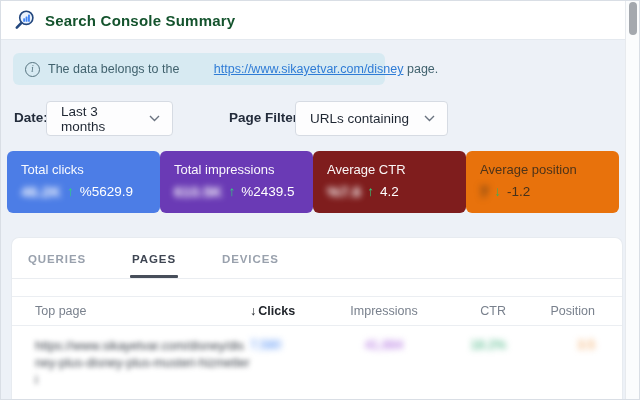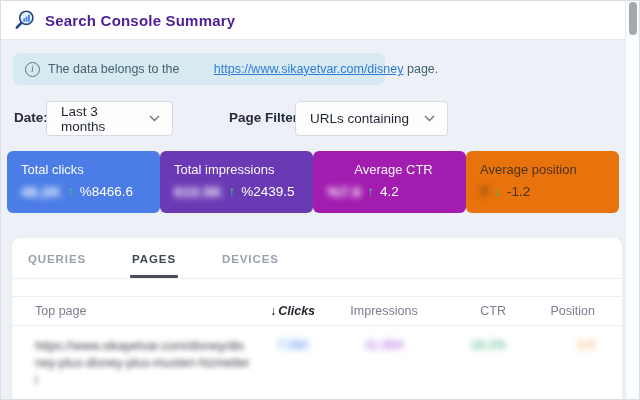--- a/index.html
+++ b/index.html
@@ -6,21 +6,21 @@
   html,body { background:#fff; }
   body { font-family:"Liberation Sans", sans-serif; }
 
   #app { position:relative; width:640px; height:400px; overflow:hidden;
          background:#edf1f7; border:1px solid #d9dee5; }
 
   
   .app-header { position:absolute; top:0; left:0; right:14px; height:39px;
     background:#fff; border-bottom:1px solid #e4e9ef;
     display:flex; align-items:center; padding-left:13px; gap:9px; }
-  .app-title { font-size:15px; font-weight:bold; color:#4c1d95; letter-spacing:.2px;text-align:center; }
+  .app-title { font-size:15px; font-weight:bold; color:#14532d; letter-spacing:.2px;text-align:center; }
 
   
   .scrollbar { position:absolute; top:0; right:0; width:14px; height:400px;
     background:#fbfcfd; border-left:1px solid #e7eaee; }
   .scroll-thumb { position:absolute; top:1px; left:3px; width:8px; height:33px;
     background:#a4a8ae; border-radius:4px; }
 
   
   .banner { position:absolute; left:12px; top:52px; width:372px; height:32px;
     background:#d7eaf2; border-radius:6px; display:flex; align-items:center;
@@ -64,21 +64,21 @@
   .tab { position:relative; padding:15px 0 13px 0; margin-right:46px;
     font-size:11.5px; font-weight:bold; letter-spacing:.9px; color:#99a1ad; cursor:pointer; }
   .tab.active { color:#3f4653; }
   .tab.active::after { content:""; position:absolute; left:-2px; right:-2px; bottom:0;
     height:3px; background:#474e5a; border-radius:1px; }
 
   .thead { display:flex; align-items:center; margin-top:17px; height:30px;
     border-top:1px solid #ebeef2; border-bottom:1px solid #ebeef2;
     font-size:12.5px; color:#79818d; padding-right:27px; }
   .c-page { flex:1; padding-left:23px; min-width:0; }
-  .c-clicks { width:85px; text-align:center;font-style:italic; }
+  .c-clicks { width:85px; text-align:left; }
   .c-impr { width:98px; text-align:center; }
   .c-ctr { width:73px; text-align:right; }
   .c-pos { width:89px; text-align:right; }
   .th-sort { color:#23272d; font-weight:bold; }
   .sort-arrow { font-weight:normal; margin-right:2px; }
 
   .t-row { display:flex; align-items:flex-start; padding:12px 27px 12px 0;
     border-bottom:1px solid #eef1f4; font-size:12.5px; }
   .t-row .url { color:#3c424b; line-height:17px; max-width:235px;
     word-break:break-all; filter:blur(2.6px); }
@@ -133,32 +133,32 @@
         </svg>
     </span>
   </div>
 
   <div class="cards">
     <div class="stat-card" style="background: rgb(76, 125, 230);">
       <div class="c-title">Total clicks</div>
       <div class="c-row">
         <span class="c-value">46.2K</span>
         <span class="c-arrow">↑</span>
-        <span class="c-delta">%8466.6</span>
+        <span class="c-delta">%5629.9</span>
       </div>
     </div>
     <div class="stat-card" style="background: rgb(106, 58, 181);">
       <div class="c-title">Total impressions</div>
       <div class="c-row">
         <span class="c-value">610.5K</span>
         <span class="c-arrow">↑</span>
         <span class="c-delta">%2439.5</span>
       </div>
     </div>
-    <div class="stat-card" style="background: #a21caf; text-align: center;">
+    <div class="stat-card" style="background: #7f1d1d;">
       <div class="c-title">Average CTR</div>
       <div class="c-row">
         <span class="c-value">%7.6</span>
         <span class="c-arrow">↑</span>
         <span class="c-delta">4.2</span>
       </div>
     </div>
     <div class="stat-card dark" style="background: rgb(232, 114, 12);">
       <div class="c-title">Average position</div>
       <div class="c-row">

